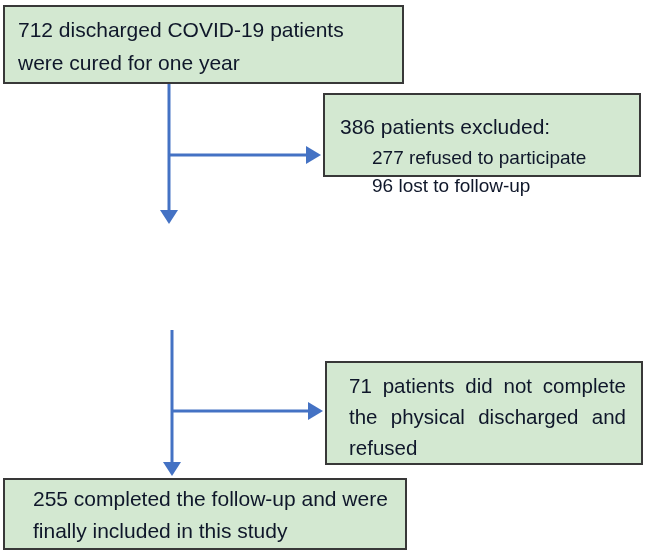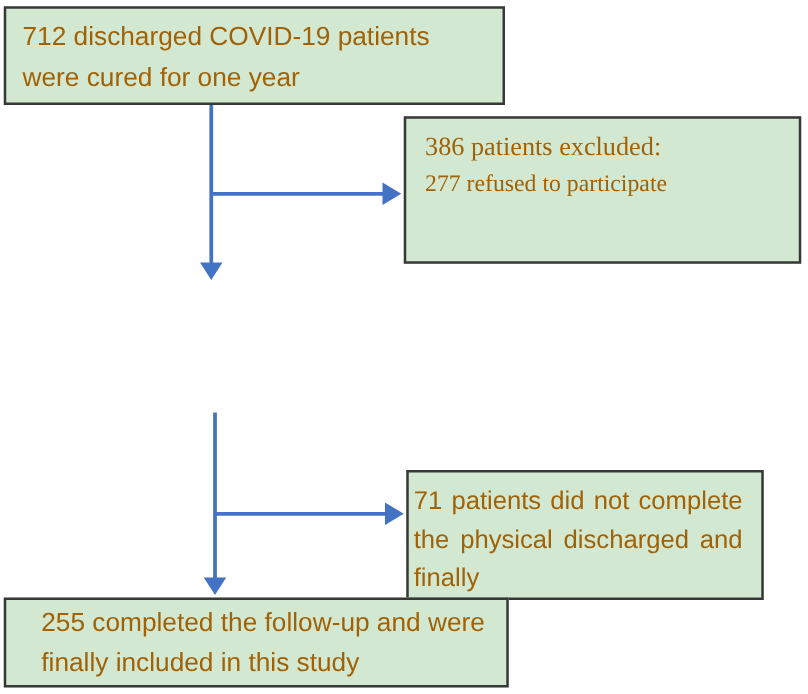--- a/index.html
+++ b/index.html
@@ -6,21 +6,21 @@
     margin: 0;
     padding: 0;
     background: #ffffff;
   }
   #stage {
     position: relative;
     width: 646px;
     height: 555px;
     background: #ffffff;
     font-family: "Liberation Sans", "DejaVu Sans", sans-serif;
-    color: #a16207;
+    color: #0f172a;
     overflow: hidden;
   }
   #arrow-layer {
     position: absolute;
     left: 0;
     top: 0;
     width: 646px;
     height: 555px;
     pointer-events: none;
   }
@@ -37,39 +37,38 @@
     text-align: justify;
     text-align-last: justify;
   }
   
   #box-top {
     left: 3px; top: 5px; width: 401px; height: 79px;
     padding: 6px 10px 0 13px;
     font-size: 21px; line-height: 33px;
   }
   #box-excluded {
-    left: 323px; top: 93px; width: 318px; height: 118px;
-    padding: 5px 12px 0 15px;
-    font-family: Liberation Serif, serif;
+    left: 323px; top: 93px; width: 318px; height: 84px;
+    padding: 15px 12px 0 15px;
   }
   #box-excluded .heading {
     font-size: 21px; line-height: 34px;
   }
   #box-excluded .line {
-    font-size: 19px; line-height: 27.5px;
+    font-size: 19px; line-height: 27.5px; margin-left: 32px;
   }
   #box-middle {
     left: 3px; top: 223px; width: 407px; height: 107px;
     padding: 7px 14px 0 13px;
     font-size: 21px; line-height: 33px;
   }
   #box-not-completed {
-    left: 325px; top: 361px; width: 286px; height: 104px;
-    padding: 7px 15px 0 4px;
-    font-size: 20.5px; line-height: 31px; margin-top: 15px;
+    left: 325px; top: 361px; width: 318px; height: 104px;
+    padding: 7px 15px 0 22px;
+    font-size: 20.5px; line-height: 31px;
   }
   #box-bottom {
     left: 3px; top: 478px; width: 404px; height: 72px;
     padding: 3px 8px 0 28px;
     font-size: 21px; line-height: 32px;
   }
 </style>
 </head>
 <body>
 
@@ -99,27 +98,28 @@
   </svg>
 
   <div id="box-top" class="flow-box">
     <div class="line">712 discharged COVID-19 patients</div>
     <div class="line">were cured for one year</div>
   </div>
 
   <div id="box-excluded" class="flow-box">
     <div class="heading">386 patients excluded:</div>
     <div class="line">277 refused to participate</div>
+    <div class="line">96 lost to follow-up</div>
   </div>
 
 
   <div id="box-not-completed" class="flow-box">
     <div class="line jline">71 patients did not complete</div>
     <div class="line jline">the physical discharged and</div>
-    <div class="line">finally</div>
+    <div class="line">refused</div>
   </div>
 
   <div id="box-bottom" class="flow-box">
     <div class="line">255 completed the follow-up and were</div>
     <div class="line">finally included in this study</div>
   </div>
 
 </div>
 
 </body></html>

